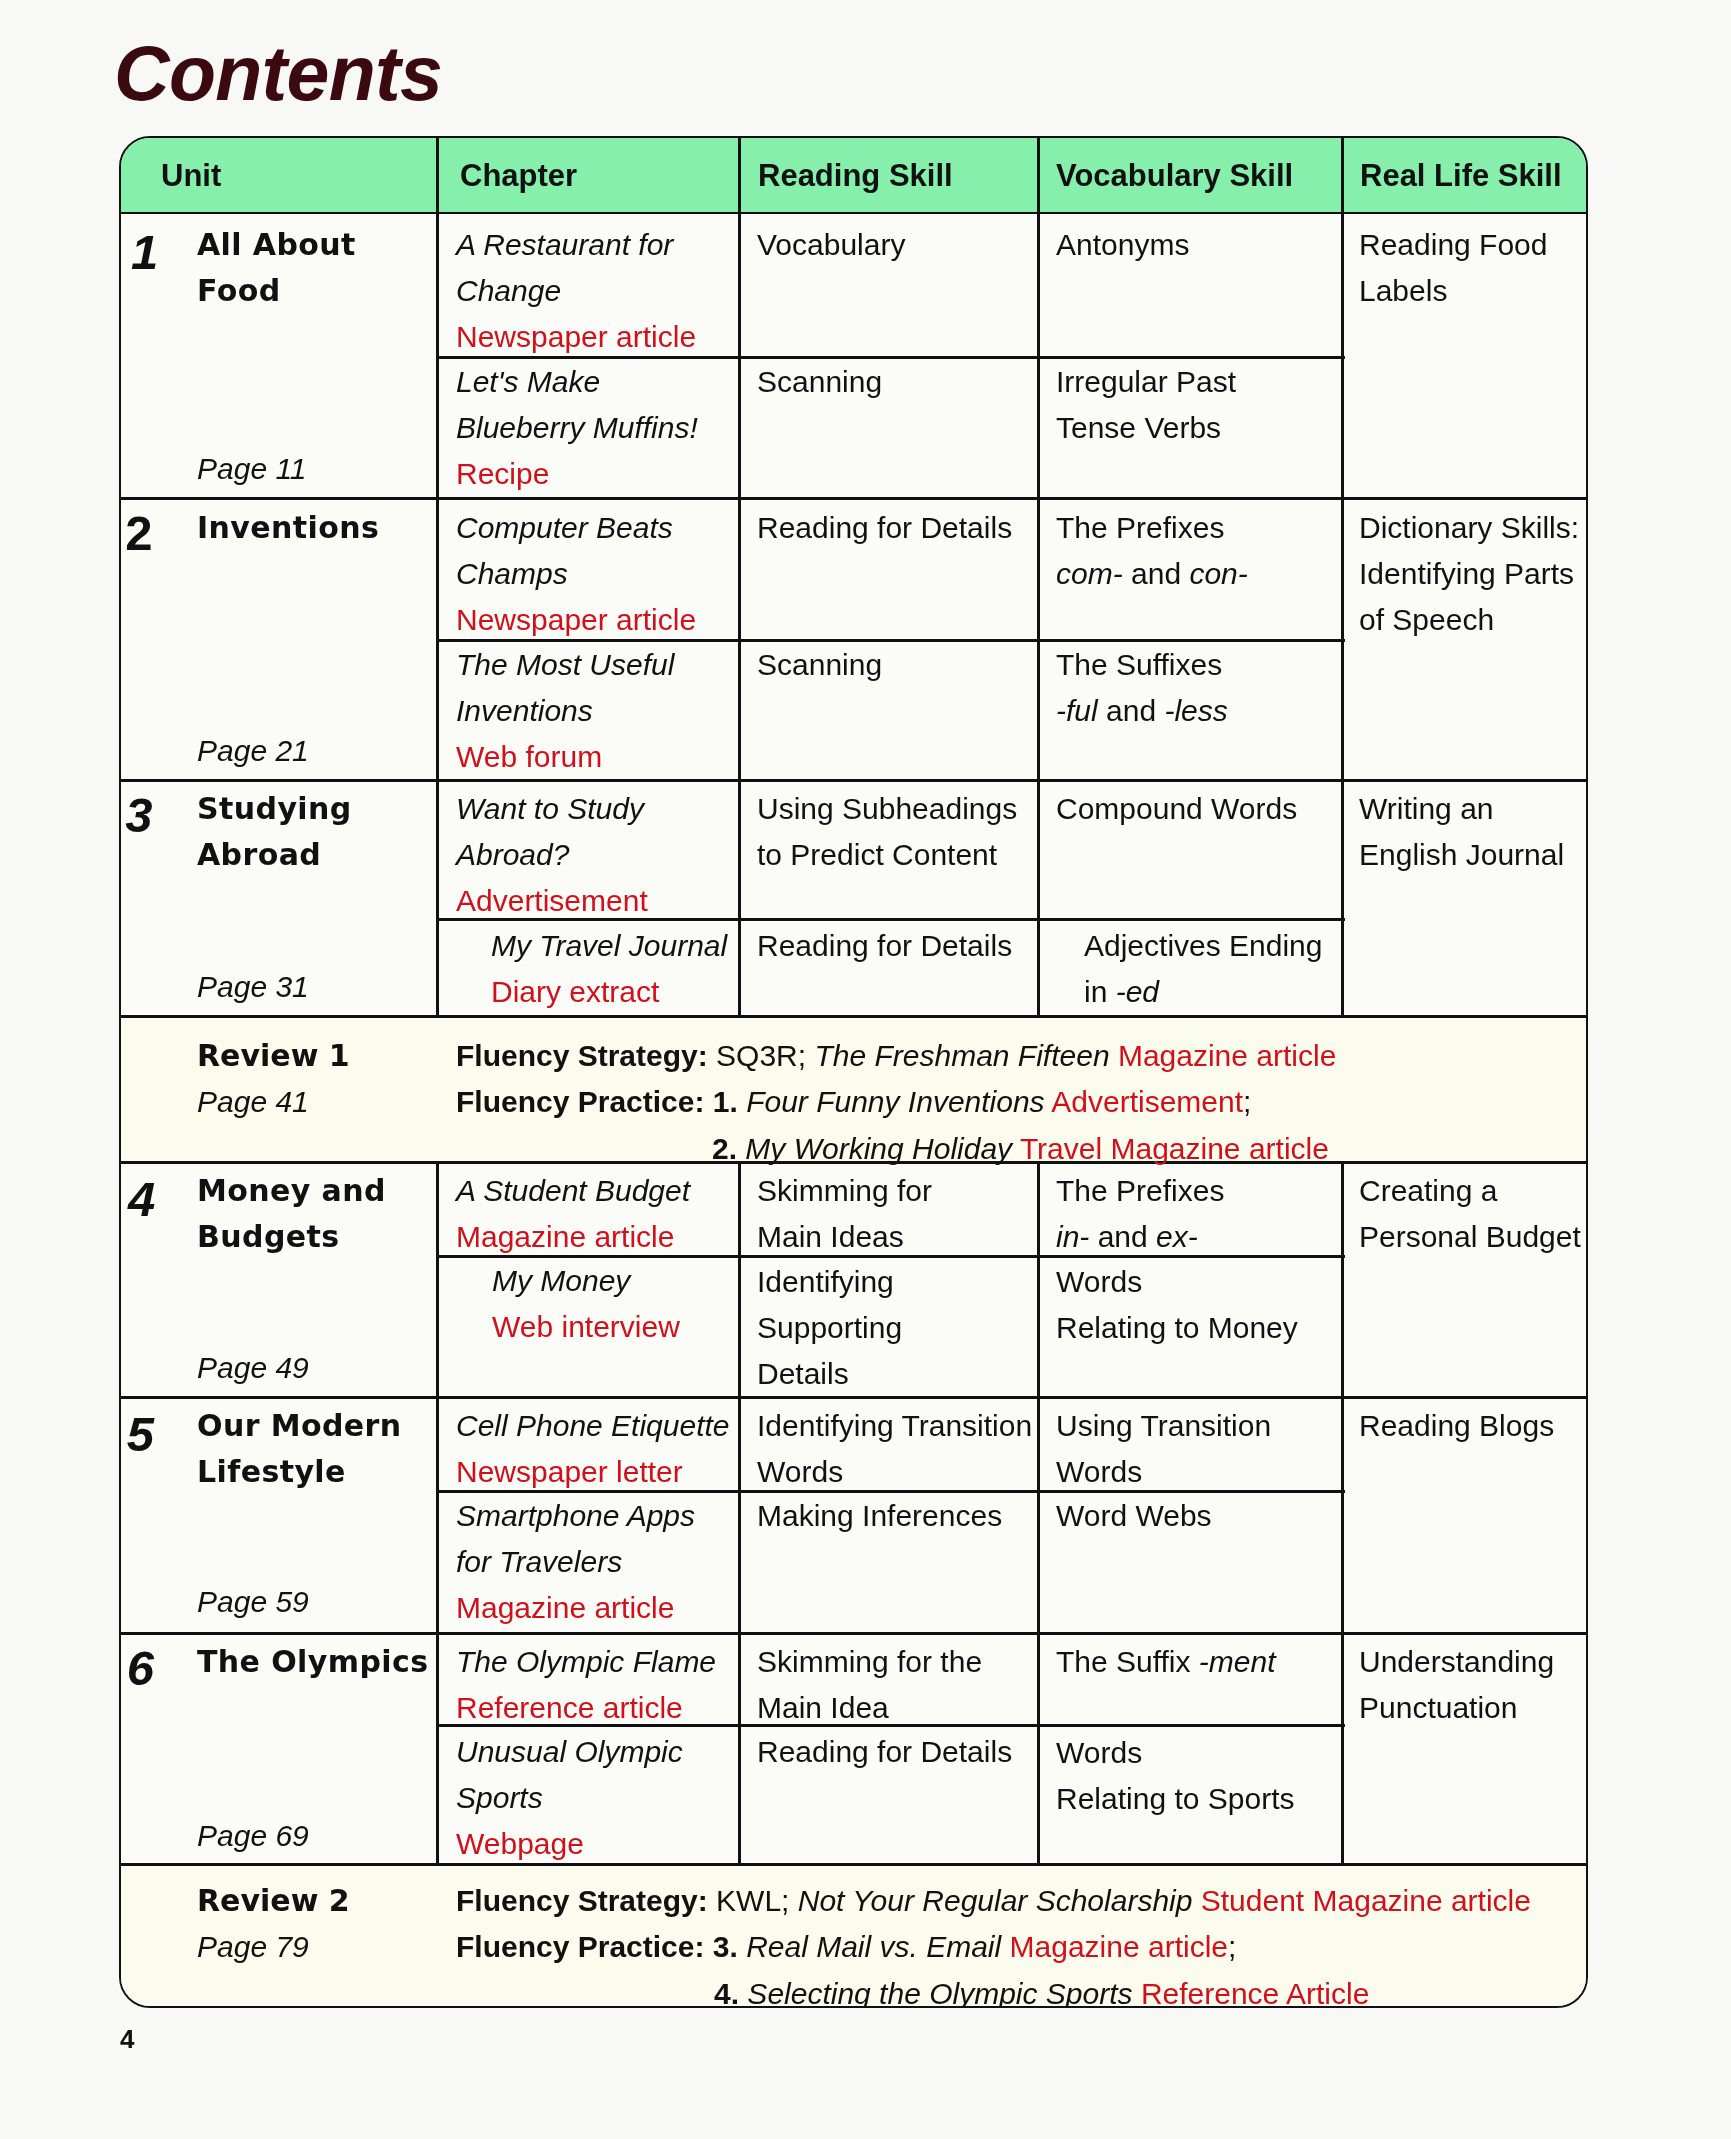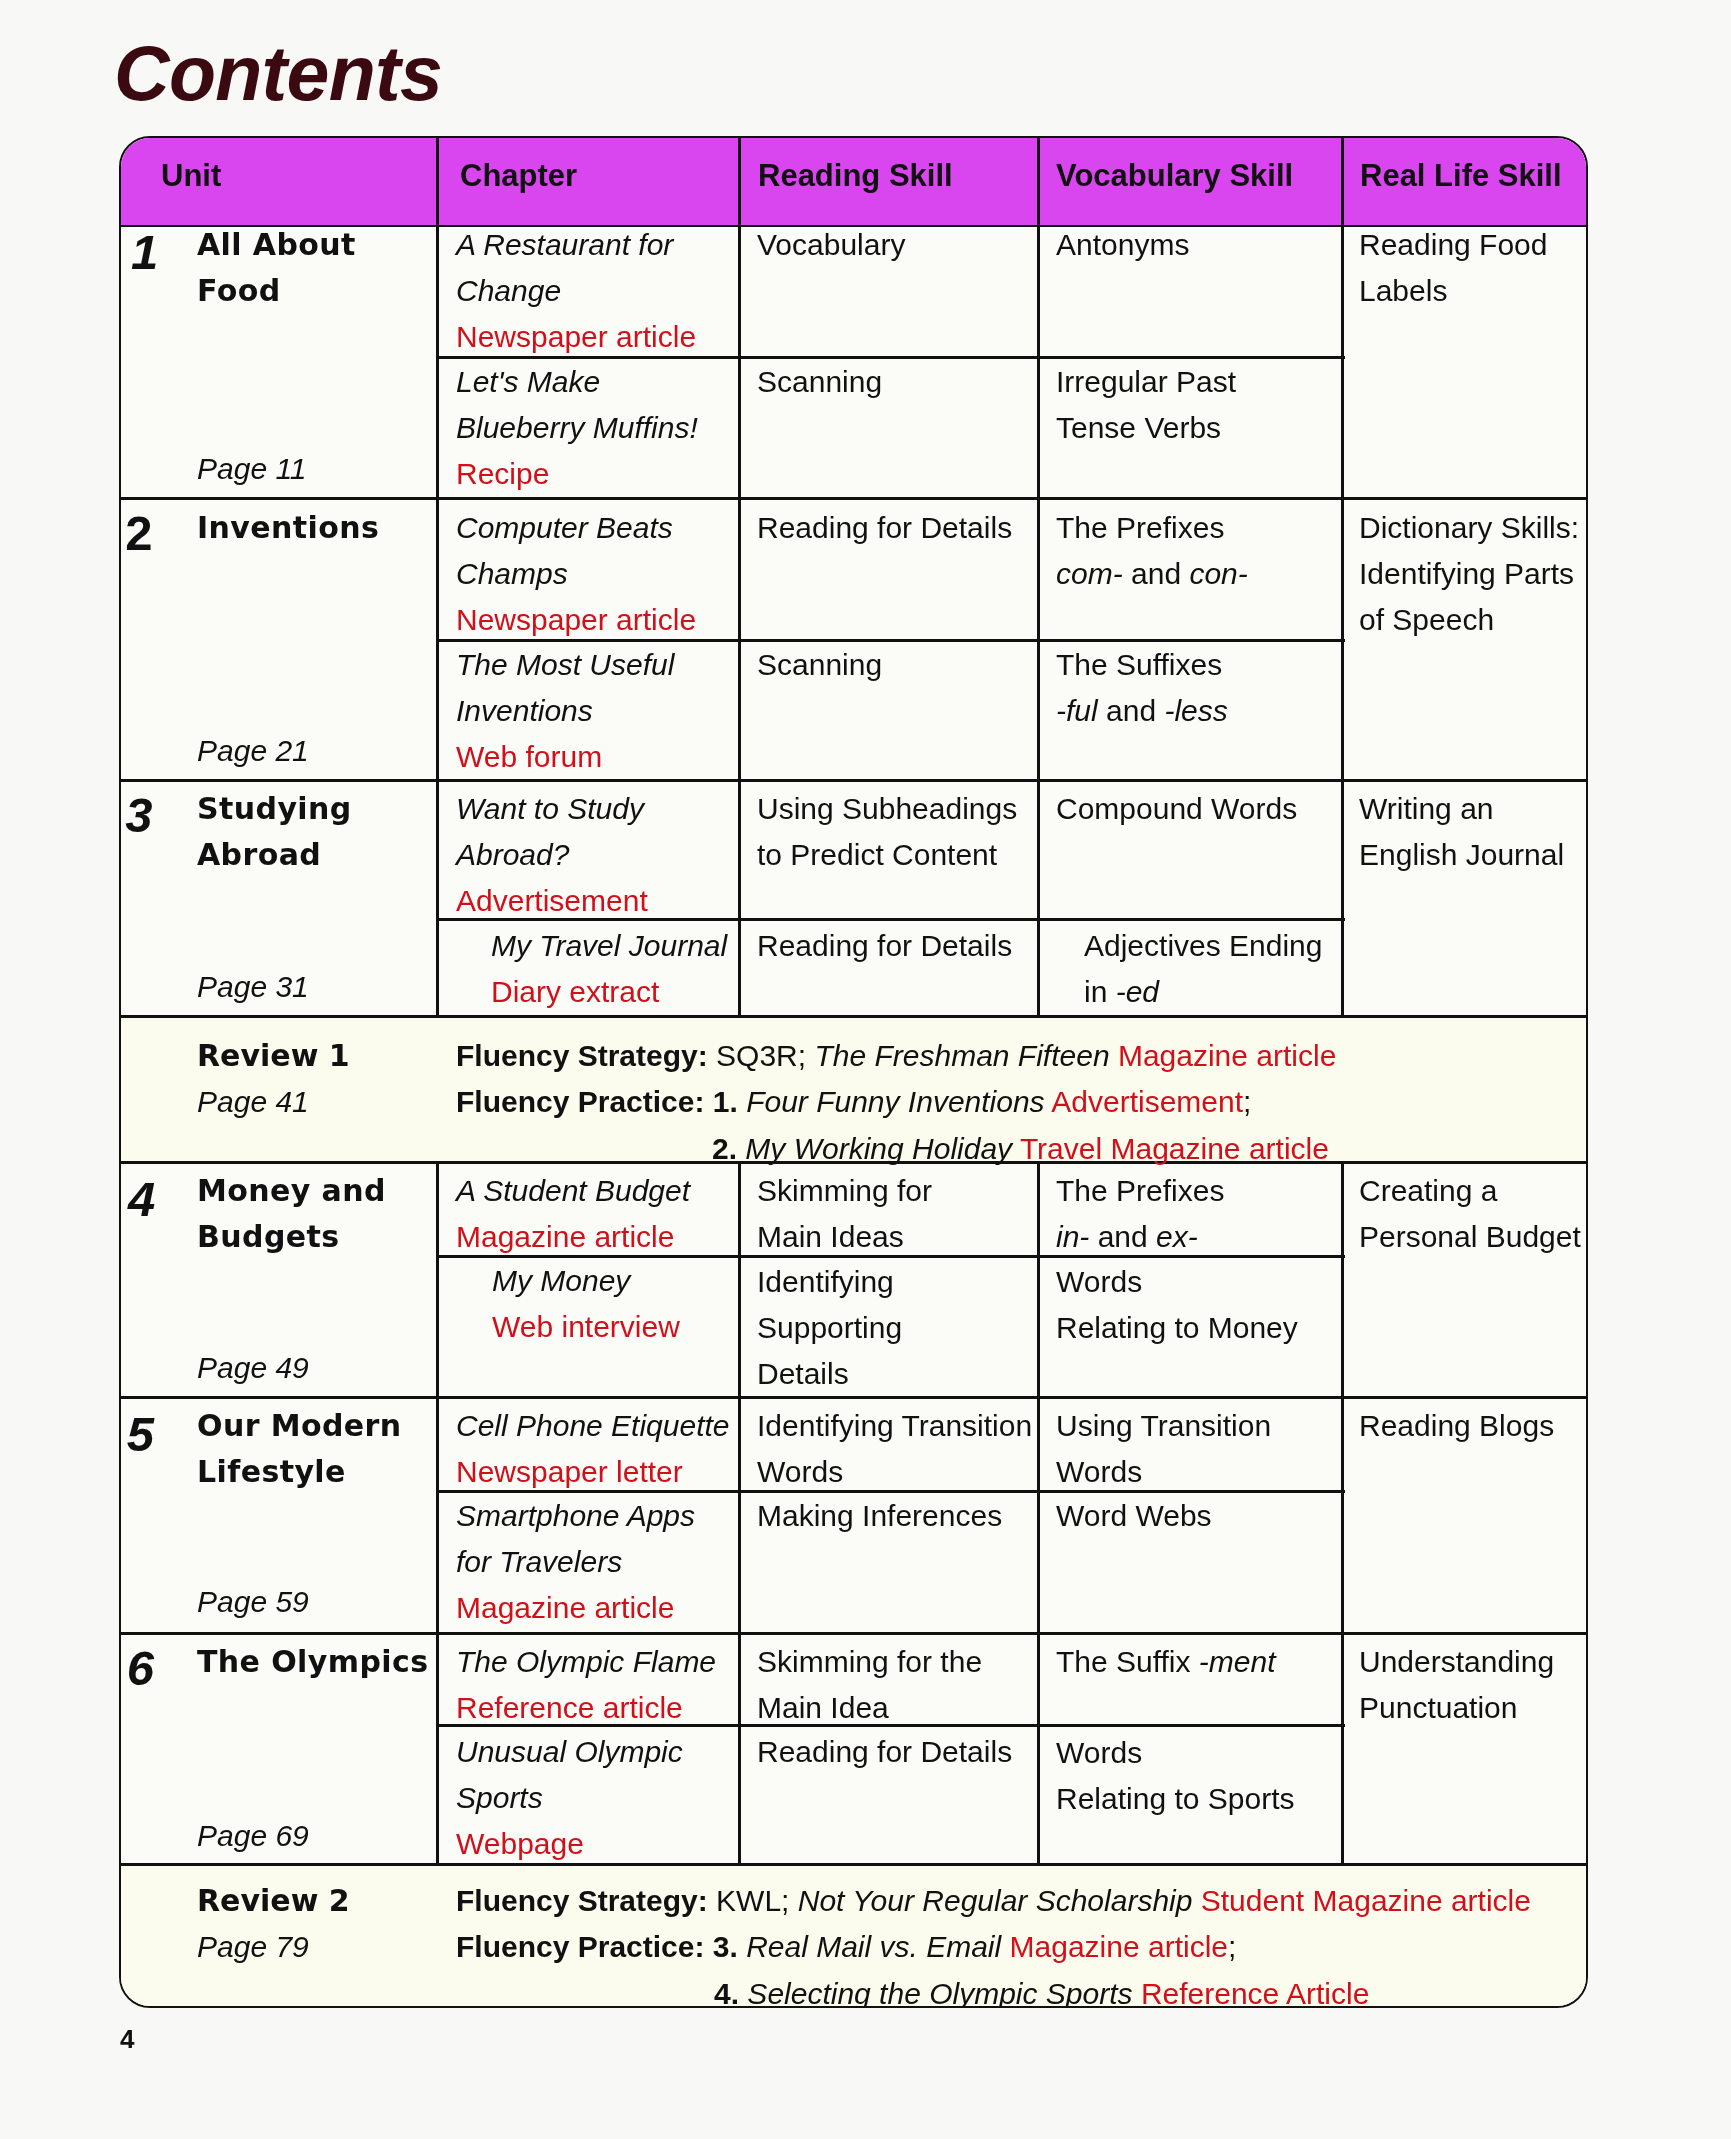--- a/index.html
+++ b/index.html
@@ -2,21 +2,21 @@
 <html style="font-size:11.4px"><head>
 <meta charset="utf-8">
 <style>
   html,body{margin:0;padding:0;}
   body{width:1731px;height:2140px;background:#f8f8f6;position:relative;overflow:hidden;
     font-family:"Liberation Sans",sans-serif;color:#111;}
   .title{position:absolute;left:114px;top:28.5px;font-size:77px;font-weight:bold;font-style:italic;
     color:#3a0a10;letter-spacing:-0.7px;}
   .table{position:absolute;left:119px;top:136px;width:1469px;height:1872px;border:2.9px solid #111;
     border-radius:31px;box-sizing:border-box;overflow:hidden;background:#fbfbf8;}
-  .hdr{position:absolute;left:0;top:0;width:100%;height:89px;background:#d946ef;border-bottom:2.9px solid #111;box-sizing:border-box;}
+  .hdr{position:absolute;left:0;top:0;width:100%;height:76px;background:#86efac;border-bottom:2.9px solid #111;box-sizing:border-box;}
   .hcell{position:absolute;top:0;height:72px;line-height:44px;padding-top:15.7px;box-sizing:border-box;
     font-weight:bold;font-size:31px;}
   .vline{position:absolute;width:2.9px;background:#111;}
   .hline{position:absolute;height:2.9px;background:#111;}
   .cell{position:absolute;font-size:30px;line-height:46px;}
   .unum{position:absolute;font-size:49px;font-weight:bold;font-style:italic;}
   .uname{position:absolute;font-size:30px;font-weight:bold;line-height:46px;font-family:"DejaVu Sans",sans-serif;letter-spacing:0.4px;}
   .upage{position:absolute;font-size:30px;font-style:italic;}
   .it{font-style:italic;}
   .red{color:#d0101a;}

